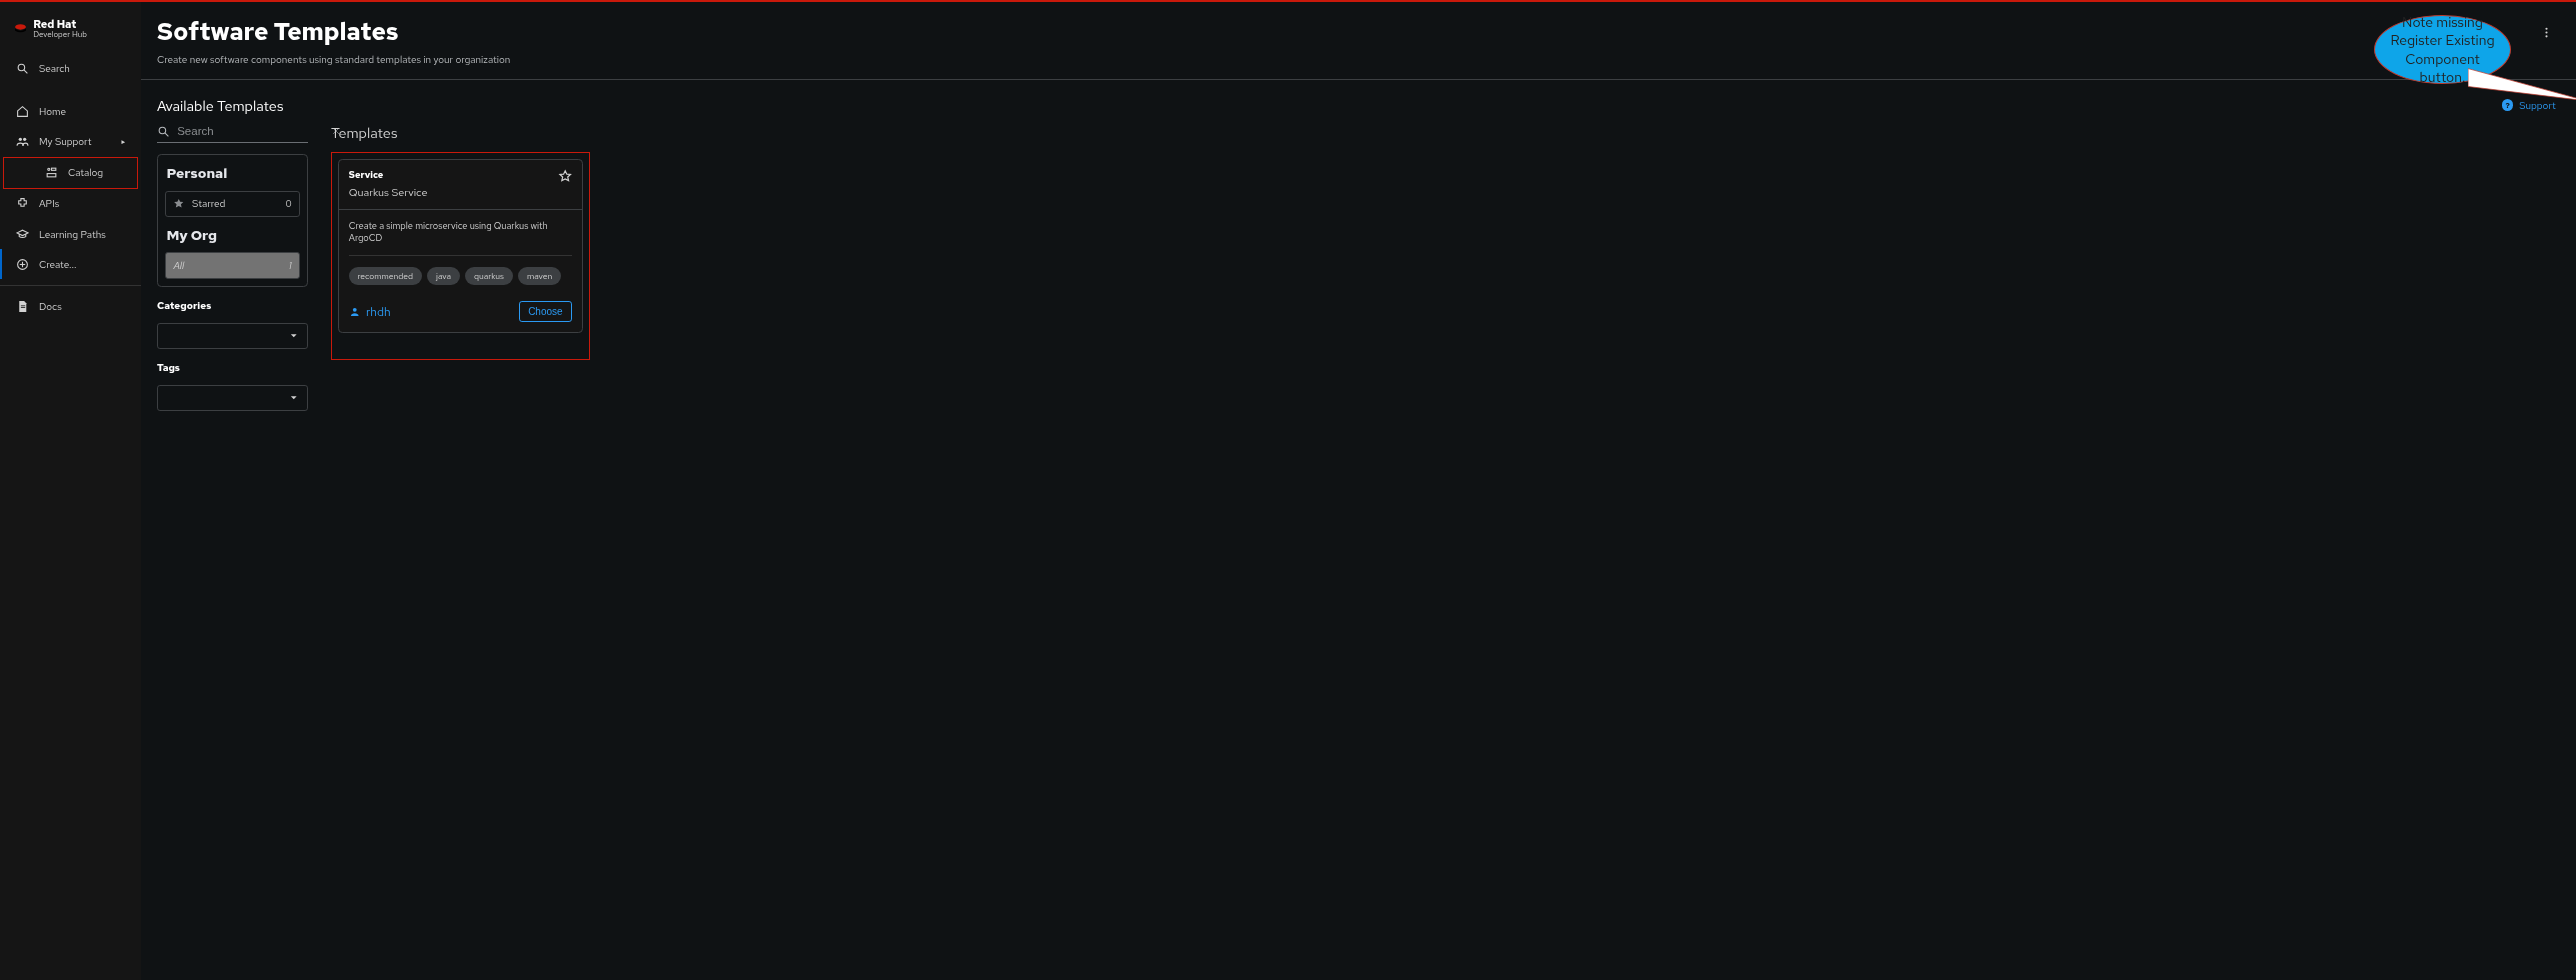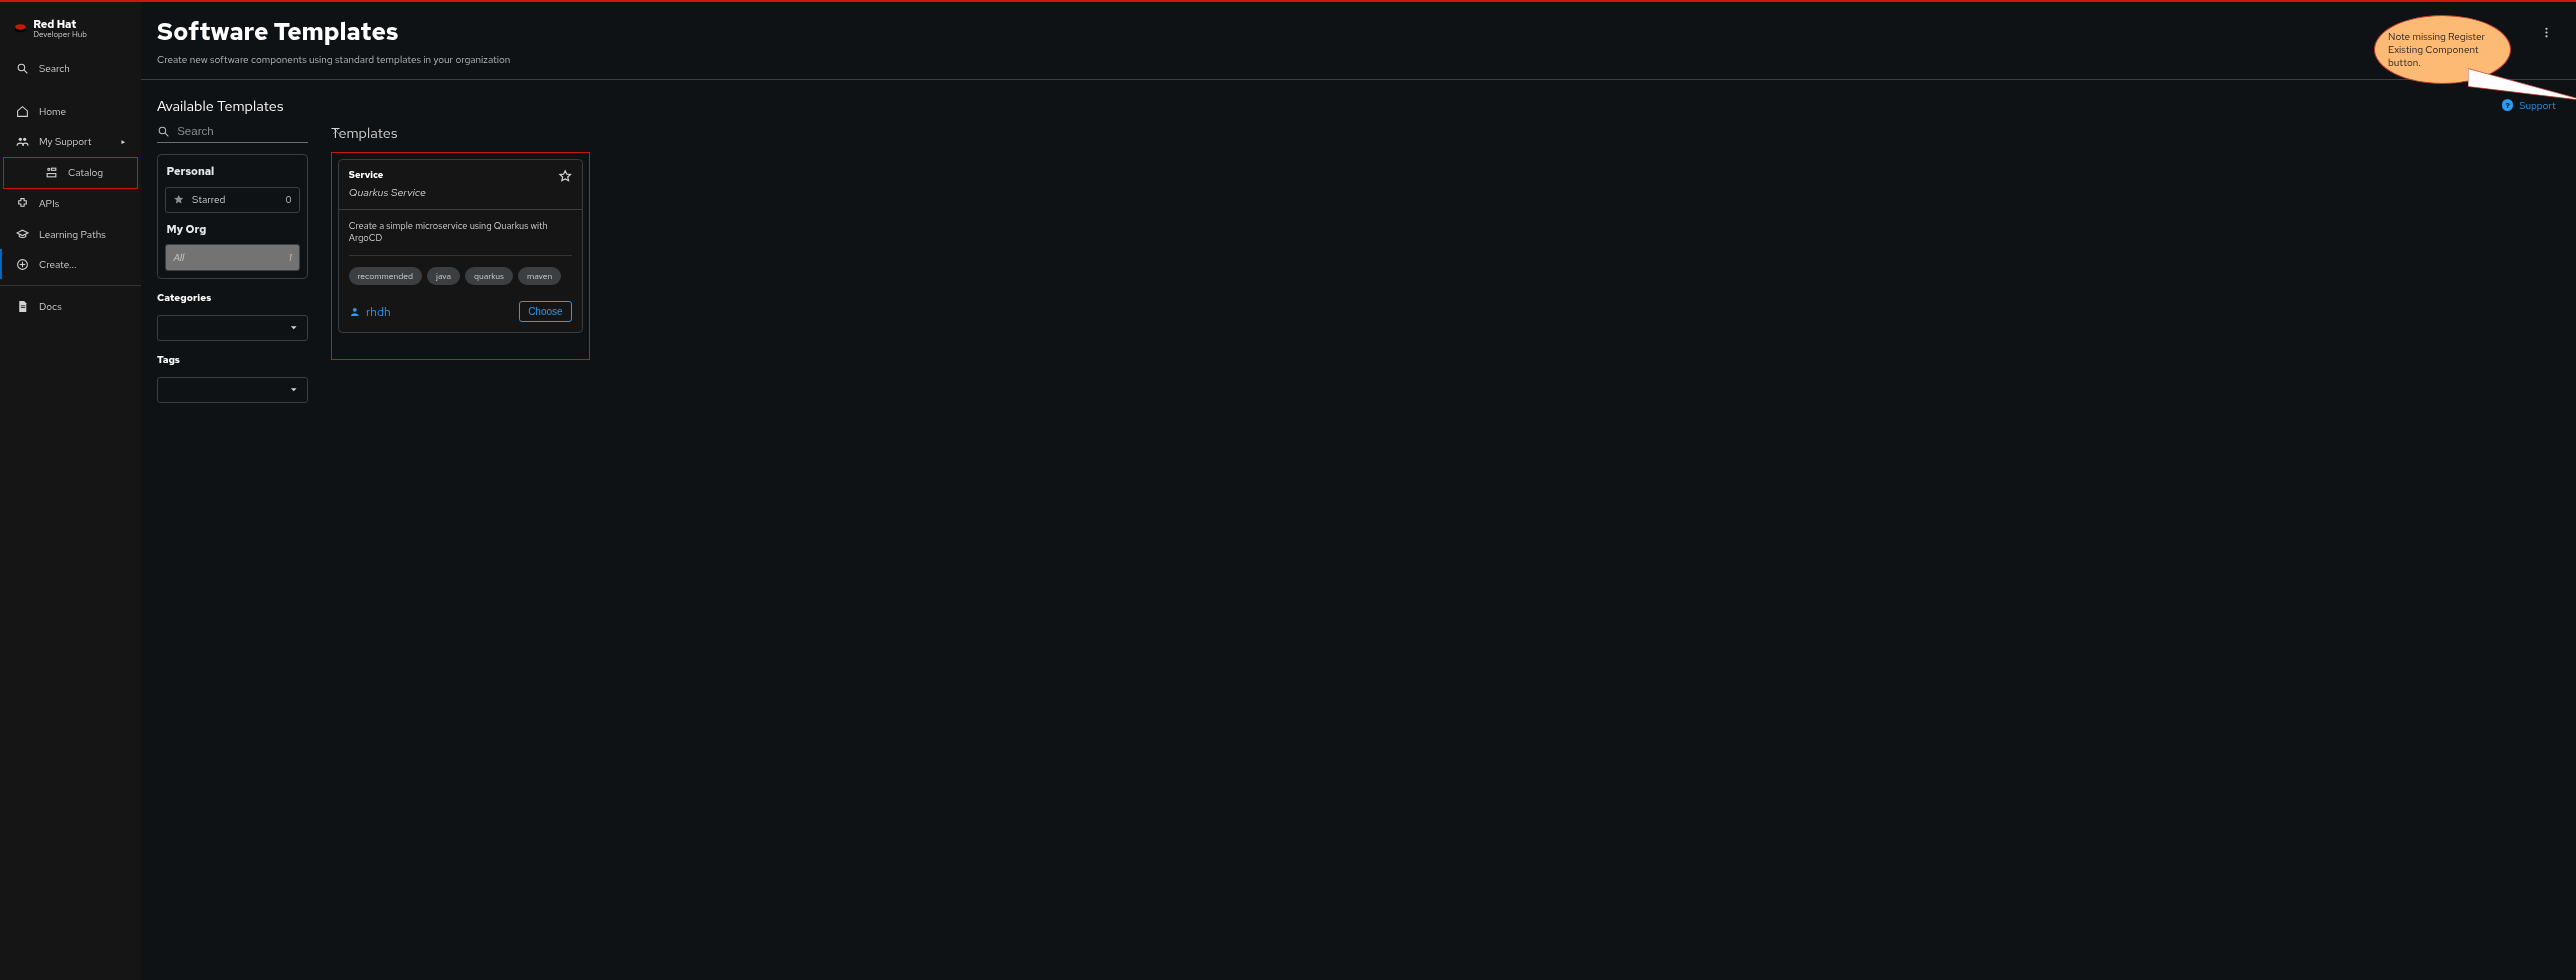--- a/index.html
+++ b/index.html
@@ -122,21 +122,21 @@
   .search-wrap input::placeholder { color:#8a8d90; }
   .search-wrap .clear {
     width:13px; color:#8a8d90; cursor:pointer; font-size:11.5px;
     display:flex; align-items:center; justify-content:center;
   }
 
   .filter-box {
     border:0.7px solid #3c3f42; border-radius:4.3px;
     padding:7.2px; display:flex; flex-direction:column; gap:7.2px;
   }
-  .filter-heading { font-size:11px; font-weight:700; color:#e5e7eb; padding:1.4px 0 1.4px 1.4px;}
+  .filter-heading { font-size:14px; font-weight:700; color:#e5e7eb; padding:1.4px 0 1.4px 1.4px;}
   .filter-row {
     display:flex; align-items:center; justify-content:space-between;
     border:0.7px solid #3c3f42; border-radius:2.9px;
     padding:5.8px 7.2px; cursor:pointer;
   }
   .filter-row.selected { background:#737373;font-style:italic; }
   .filter-row .left { display:flex; align-items:center; gap:7.2px; color:#d2d2d2;}
   .filter-row .count { color:#d2d2d2; font-size:9.3px; }
 
   .field-label { font-size:10px; font-weight:700; color:#fff; }
@@ -157,21 +157,21 @@
   .template-card {
     border:0.7px solid #3c3f42; border-radius:4.3px; overflow:hidden;
     background:#151515;
   }
   .card-head {
     display:flex; justify-content:space-between; align-items:flex-start;
     padding:8.6px 10px 10px;
   }
   .card-head .info { display:flex; flex-direction:column; gap:4.3px; }
   .kind { font-size:9.3px; font-weight:700; color:#fff; }
-  .tmpl-name { font-size:10.8px; color:#d2d2d2;font-style:italic; }
+  .tmpl-name { font-size:10.8px; color:#d2d2d2; }
   .star { width:14.4px; color:#d2d2d2; cursor:pointer; }
   .card-sep { height:0.7px; background:#3c3f42; }
   .card-desc { padding:10px 10px 7.2px; color:#d2d2d2; font-size:9.3px; }
   .thin-sep { height:0.7px; background:#333; margin:4.3px 10px; }
   .tag-row { display:flex; flex-wrap:wrap; gap:5.8px; padding:7.2px 10px 2.9px; }
   .tag {
     background:#3c3f42; color:#d2d2d2; border-radius:10px;
     padding:2.9px 8.6px; font-size:8.6px;
   }
   .card-foot {
@@ -185,26 +185,26 @@
   }
 
   
   .annotation {
     position:absolute;
     top: 13px;
     right: 65px;
     pointer-events:none;
   }
   .bubble {
-    background:#fdba74;
+    background:#0ea5e9;
     border:0.7px solid #c0392b;
     border-radius:50%;
     width: 137px; height: 69px;
     display:flex; align-items:center; justify-content:center;
-    text-align:left; font-size:10px; color:#222;
+    text-align:center; font-size:14px; color:#222;
     padding: 7.2px 13px;
     line-height:1.3;
   }
   .tail {
     position:absolute;
     right:-79px;
     top: 50px;
   }
   svg { display:block; }
 </style>

